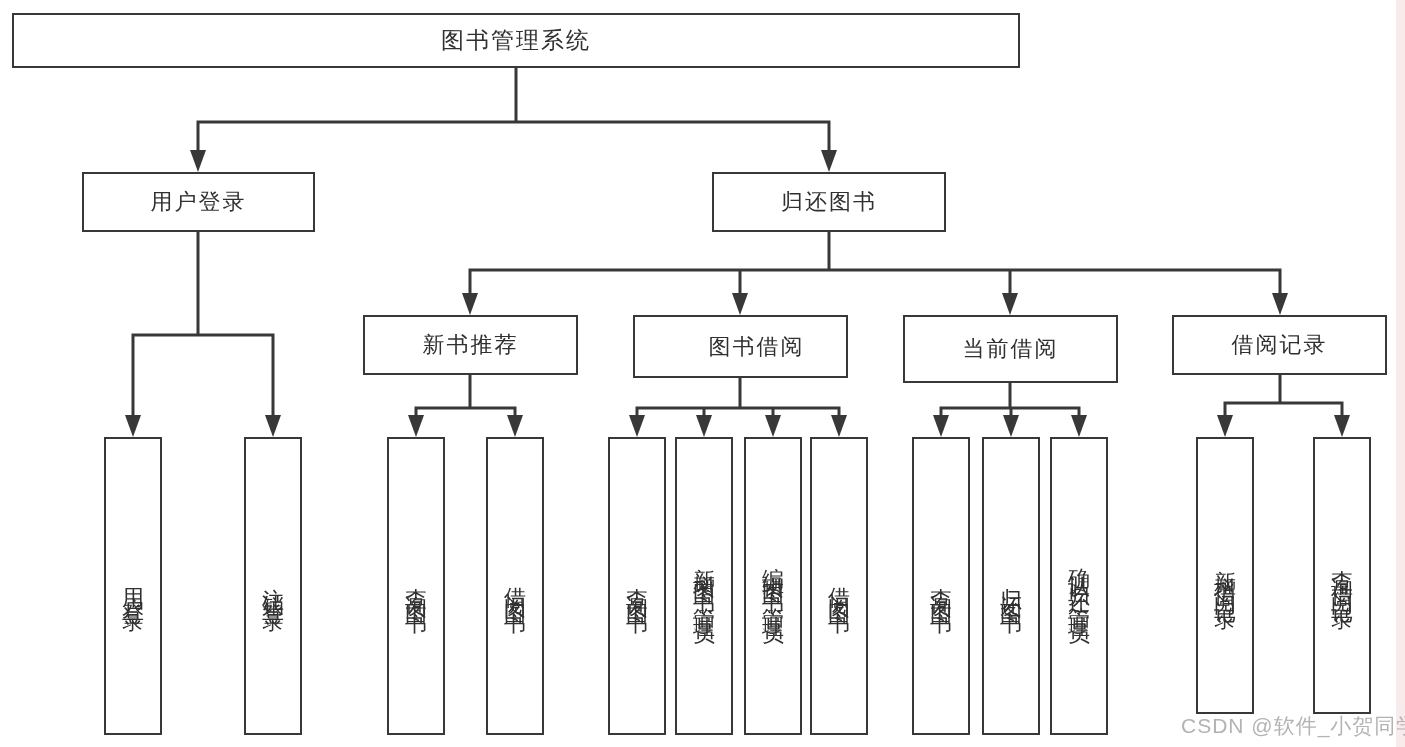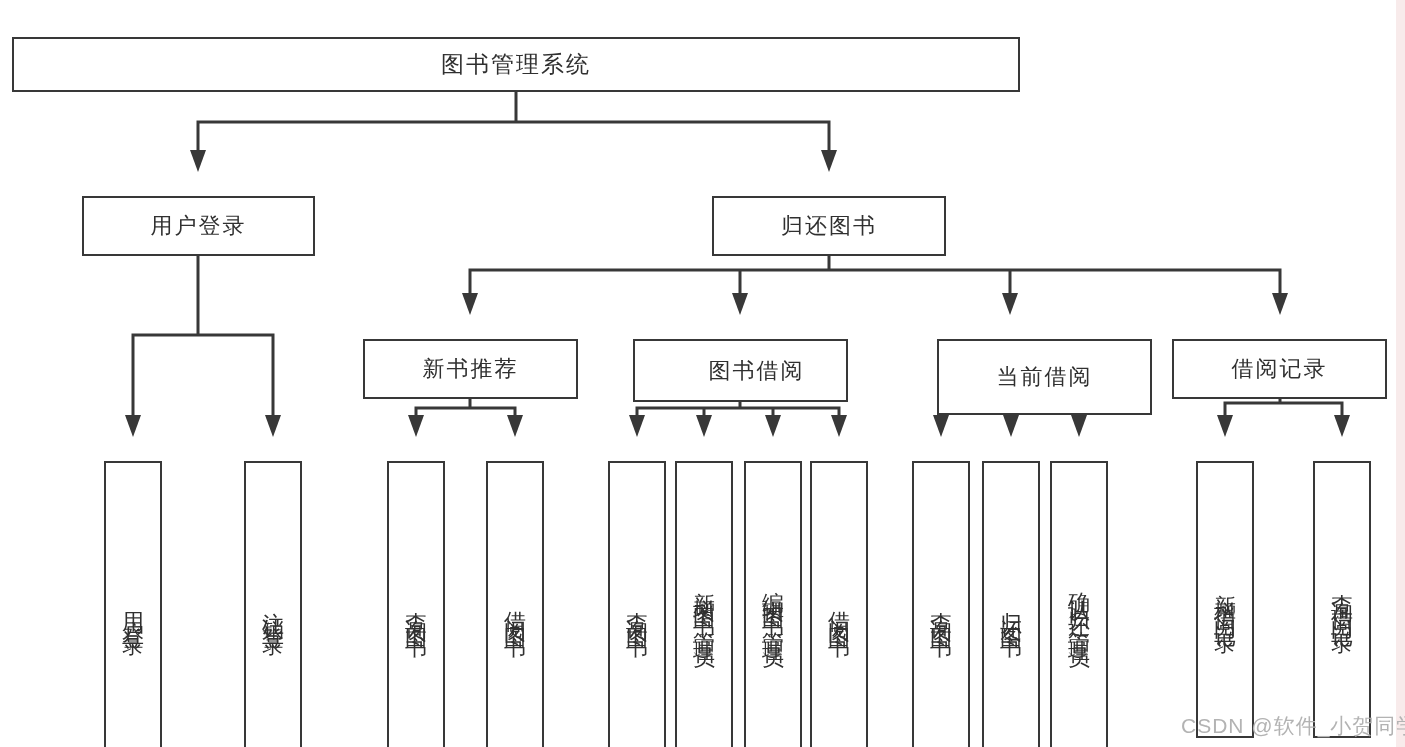--- a/index.html
+++ b/index.html
@@ -17,21 +17,20 @@
   }
   .box{
     position:absolute;
     box-sizing:border-box;
     border:2.5px solid var(--line);
     background:#ffffff;
     display:flex;
     align-items:center;
     justify-content:center;
     line-height:1;
-    margin-top:24px;
   }
   .h-label{
     font-size:22px;
     letter-spacing:2px;
     white-space:nowrap;
   }
   .root-label{
     font-size:23px;
     letter-spacing:2px;
   }
@@ -103,21 +102,21 @@
     <polygon points="1334,415 1350,415 1342,437"></polygon>
   </svg>
 
   <div class="box root-label" style="left:12px;top:13px;width:1008px;height:55px;">图书管理系统</div>
 
   <div class="box h-label" style="left:82px;top:172px;width:233px;height:60px;">用户登录</div>
   <div class="box h-label" style="left:712px;top:172px;width:234px;height:60px;">归还图书</div>
 
   <div class="box h-label" style="left:363px;top:315px;width:215px;height:60px;">新书推荐</div>
   <div class="box h-label" style="left:633px;top:315px;width:215px;height:63px;padding-left:32px;">图书借阅</div>
-  <div class="box h-label" style="left:937px;top:315px;width:215px;height:76px;">当前借阅</div>
+  <div class="box h-label" style="left:903px;top:315px;width:215px;height:68px;">当前借阅</div>
   <div class="box h-label" style="left:1172px;top:315px;width:215px;height:60px;">借阅记录</div>
 
   <div class="box leaf" style="left:104px;top:437px;width:58px;height:298px;">用户登录</div>
   <div class="box leaf" style="left:244px;top:437px;width:58px;height:298px;">注销登录</div>
 
   <div class="box leaf" style="left:387px;top:437px;width:58px;height:298px;">查询图书</div>
   <div class="box leaf" style="left:486px;top:437px;width:58px;height:298px;">借阅图书</div>
 
   <div class="box leaf" style="left:608px;top:437px;width:58px;height:298px;">查询图书</div>
   <div class="box leaf" style="left:675px;top:437px;width:58px;height:298px;">新增图书（管理员）</div>

